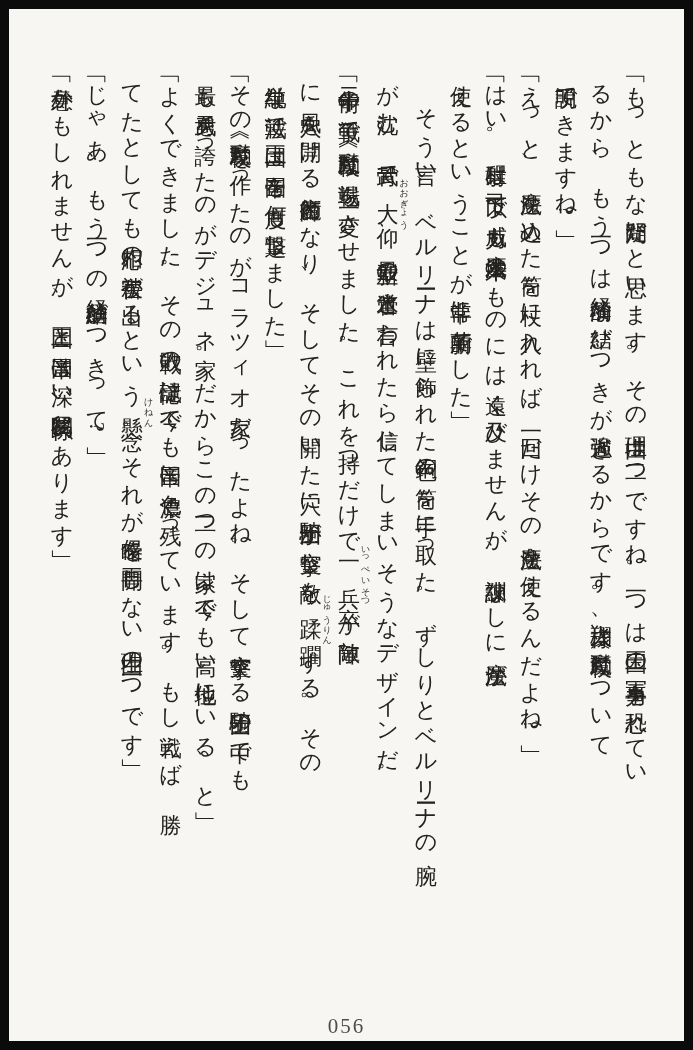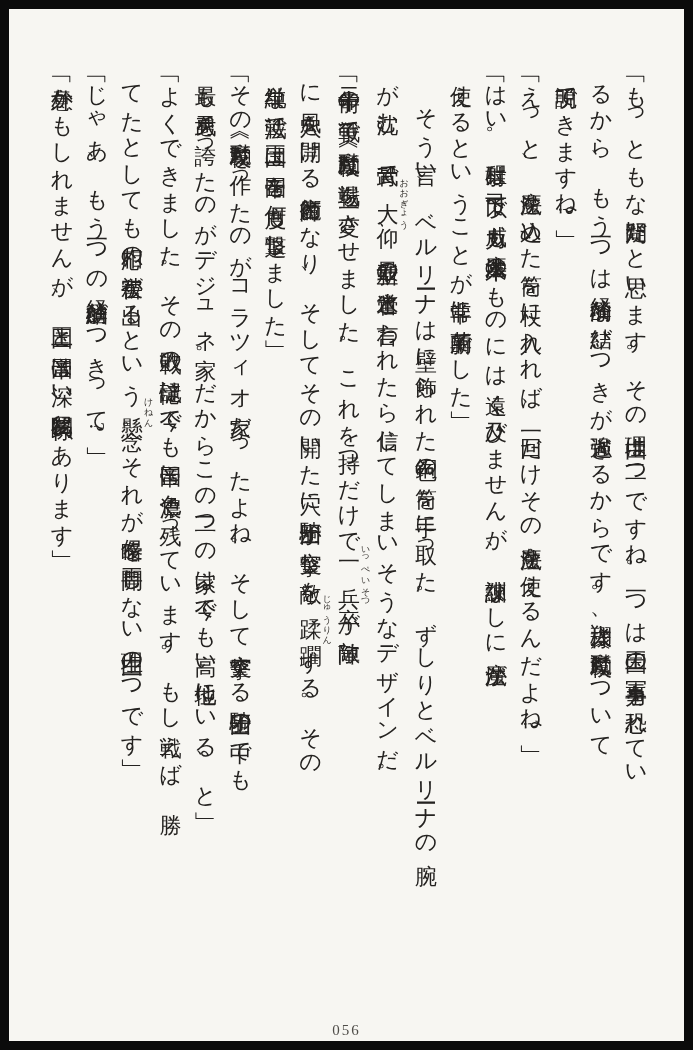--- a/index.html
+++ b/index.html
@@ -48,21 +48,21 @@
     letter-spacing: 0;
     color: #35322e;
     font-weight: 400;
   }
   .page-number {
     position: absolute;
     bottom: 2px;
     left: 0;
     right: 0;
     text-align: center;
-    font-size: 15px;
+    font-size: 21px;
     letter-spacing: 2px;
     color: #4f4d49;
   }
 </style>
 </head>
 <body>
 
 <div id="stage">
   <div class="page">
     <div class="text-area" id="columns">

